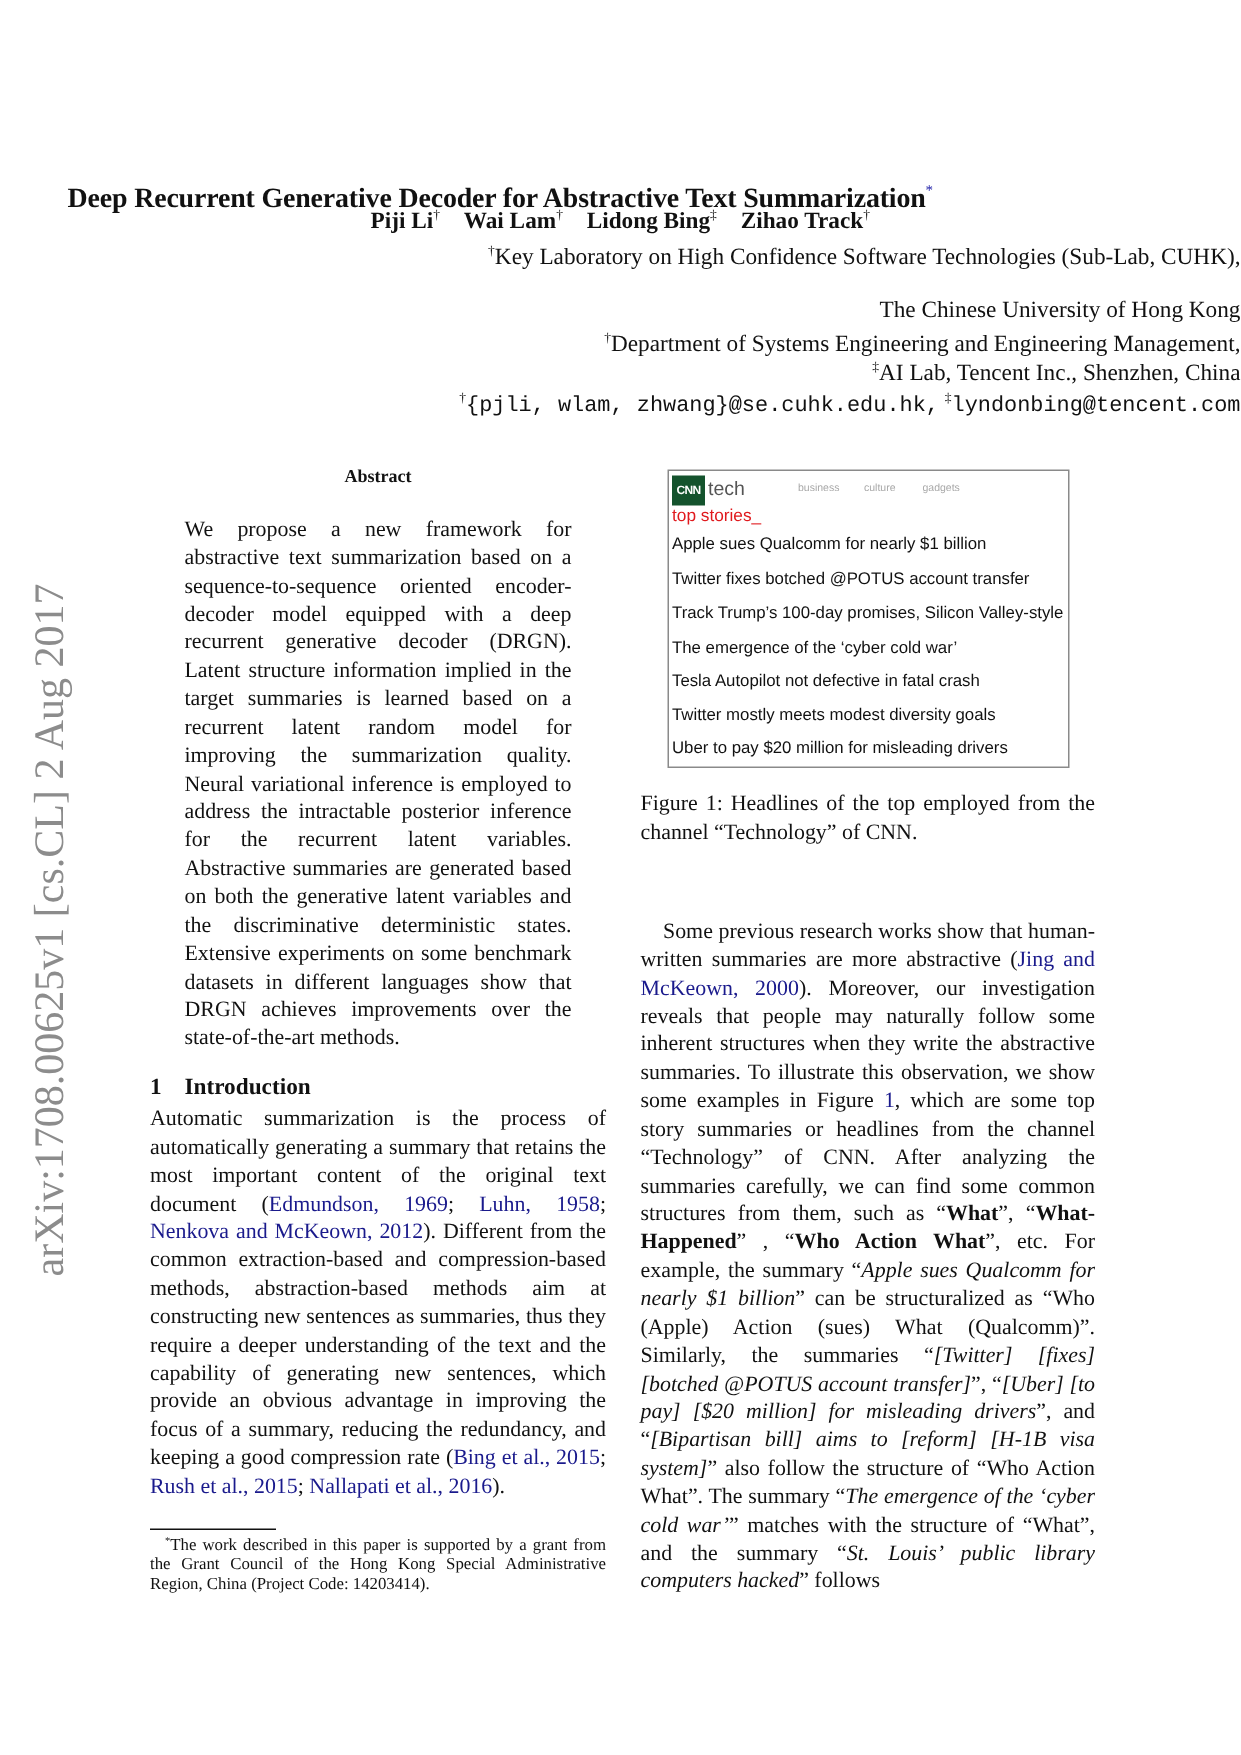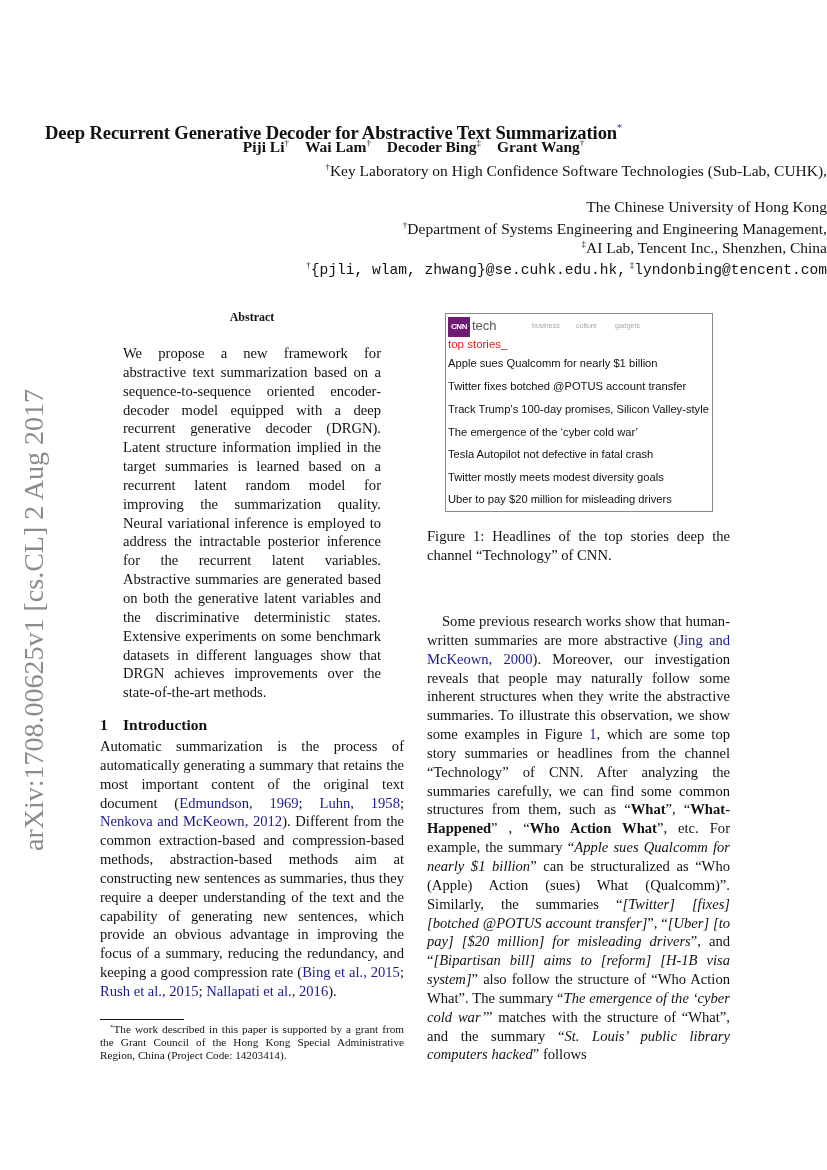--- a/index.html
+++ b/index.html
@@ -23,21 +23,21 @@
   .h-intro { left:100px; top:716px; font-weight:bold; font-size:15.5px; }
   .h-intro .num { display:inline-block; width:23px; }
   .intro-body { left:100px; width:304px; top:737px; }
   .cite { color:#1a1a8c; }
   .footrule { left:100px; top:1019px; width:84px; height:1px; background:#111; }
   .footnote { left:100px; width:304px; top:1021px; font-size:11.2px; line-height:13.2px; text-align:justify; }
   .footnote sup { font-size:7px; vertical-align:4px; }
   .fig { left:445px; top:313px; width:266px; height:197px; border:1px solid #8a8a8a; background:#fff;
          font-family:"Liberation Sans", "DejaVu Sans", sans-serif; }
   .cnn-bar { position:absolute; left:2px; top:3px; height:20px; width:260px; }
-  .cnn-logo { position:absolute; left:0; top:0; width:22px; height:20px; background:#701a75; color:#fff;
+  .cnn-logo { position:absolute; left:0; top:0; width:22px; height:20px; background:#14532d; color:#fff;
               font-size:8px; font-weight:bold; line-height:20px; text-align:center; letter-spacing:-0.5px; }
   .cnn-tech { position:absolute; left:24px; top:1px; font-size:13px; color:#555; }
   .cnn-nav { position:absolute; top:5px; font-size:7px; color:#a8a8a8; }
   .top-stories { position:absolute; left:2px; top:24px; font-size:11.5px; color:#e0191d; }
   .headline { position:absolute; left:2px; font-size:11.2px; color:#111; white-space:nowrap; }
   .caption { left:427px; width:303px; top:527px; }
   .right-body { left:427px; width:303px; top:612px; }
   .indent { text-indent:15px; }
   b { font-weight:bold; }
   i { font-style:italic; }
@@ -45,22 +45,22 @@
 </head>
 <body>
 
 <div class="abs title">
   <span>Deep Recurrent Generative Decoder for Abstractive Text Summarization</span><sup>*</sup>
 </div>
 
 <div class="abs authors">
   <span class="a"><span>Piji Li</span><sup>†</sup></span>
   <span class="a"><span>Wai Lam</span><sup>†</sup></span>
-  <span class="a"><span>Decoder Bing</span><sup>‡</sup></span>
-  <span class="a"><span>Grant Wang</span><sup>†</sup></span>
+  <span class="a"><span>Lidong Bing</span><sup>‡</sup></span>
+  <span class="a"><span>Zihao Track</span><sup>†</sup></span>
 </div>
 
 <div class="abs aff" style="top:158px;">
   <div><sup>†</sup><span>Key Laboratory on High Confidence Software Technologies (Sub-Lab, CUHK),</span></div>
 </div>
 <div class="abs aff" style="top:197px;">
   <div>The Chinese University of Hong Kong</div>
   <div><sup>†</sup><span>Department of Systems Engineering and Engineering Management,</span></div>
 </div>
 <div class="abs aff" style="top:235px;">
@@ -100,17 +100,17 @@
   </div>
   <div class="top-stories">top stories_</div>
   <div class="headline" style="top:43px;">Apple sues Qualcomm for nearly $1 billion</div>
   <div class="headline" style="top:66px;">Twitter fixes botched @POTUS account transfer</div>
   <div class="headline" style="top:89px;">Track Trump’s 100-day promises, Silicon Valley-style</div>
   <div class="headline" style="top:112px;">The emergence of the ‘cyber cold war’</div>
   <div class="headline" style="top:134px;">Tesla Autopilot not defective in fatal crash</div>
   <div class="headline" style="top:157px;">Twitter mostly meets modest diversity goals</div>
   <div class="headline" style="top:179px;">Uber to pay $20 million for misleading drivers</div>
 </div>
-<div class="abs col caption">Figure 1:  Headlines of the top stories deep the channel “Technology” of CNN.</div>
+<div class="abs col caption">Figure 1:  Headlines of the top employed from the channel “Technology” of CNN.</div>
 
 <div class="abs col right-body">
   <p class="indent"><span>Some previous research works show that human-written summaries are more abstractive (</span><a class="cite">Jing and McKeown, 2000</a><span>).  Moreover, our investigation reveals that people may naturally follow some inherent structures when they write the abstractive summaries.  To illustrate this observation, we show some examples in Figure </span><a class="cite">1</a><span>, which are some top story summaries or headlines from the channel “Technology” of CNN. After analyzing the summaries carefully, we can find some common structures from them, such as “</span><b>What</b><span>”, “</span><b>What-Happened</b><span>” , “</span><b>Who Action What</b><span>”, etc. For example, the summary “</span><i>Apple sues Qualcomm for nearly $1 billion</i><span>” can be structuralized as “Who (Apple) Action (sues) What (Qualcomm)”.   Similarly, the summaries “</span><i>[Twitter] [fixes] [botched @POTUS account transfer]</i><span>”, “</span><i>[Uber] [to pay] [$20 million] for misleading drivers</i><span>”, and “</span><i>[Bipartisan bill] aims to [reform] [H-1B visa system]</i><span>” also follow the structure of “Who Action What”.  The summary “</span><i>The emergence of the ‘cyber cold war’</i><span>” matches with the structure of “What”, and the summary “</span><i>St. Louis’ public library computers hacked</i><span>” follows</span></p>
 </div>
 
 </body></html>

